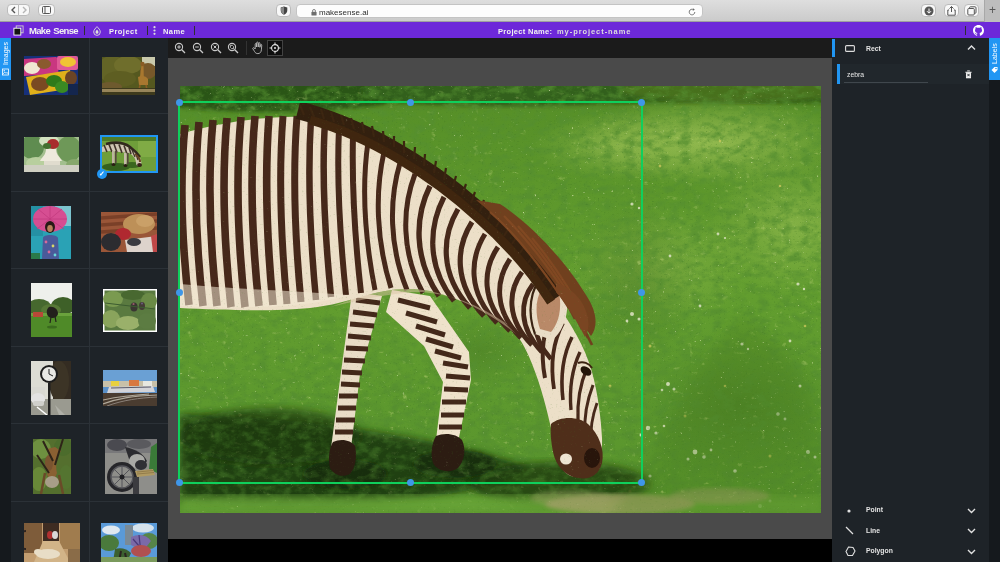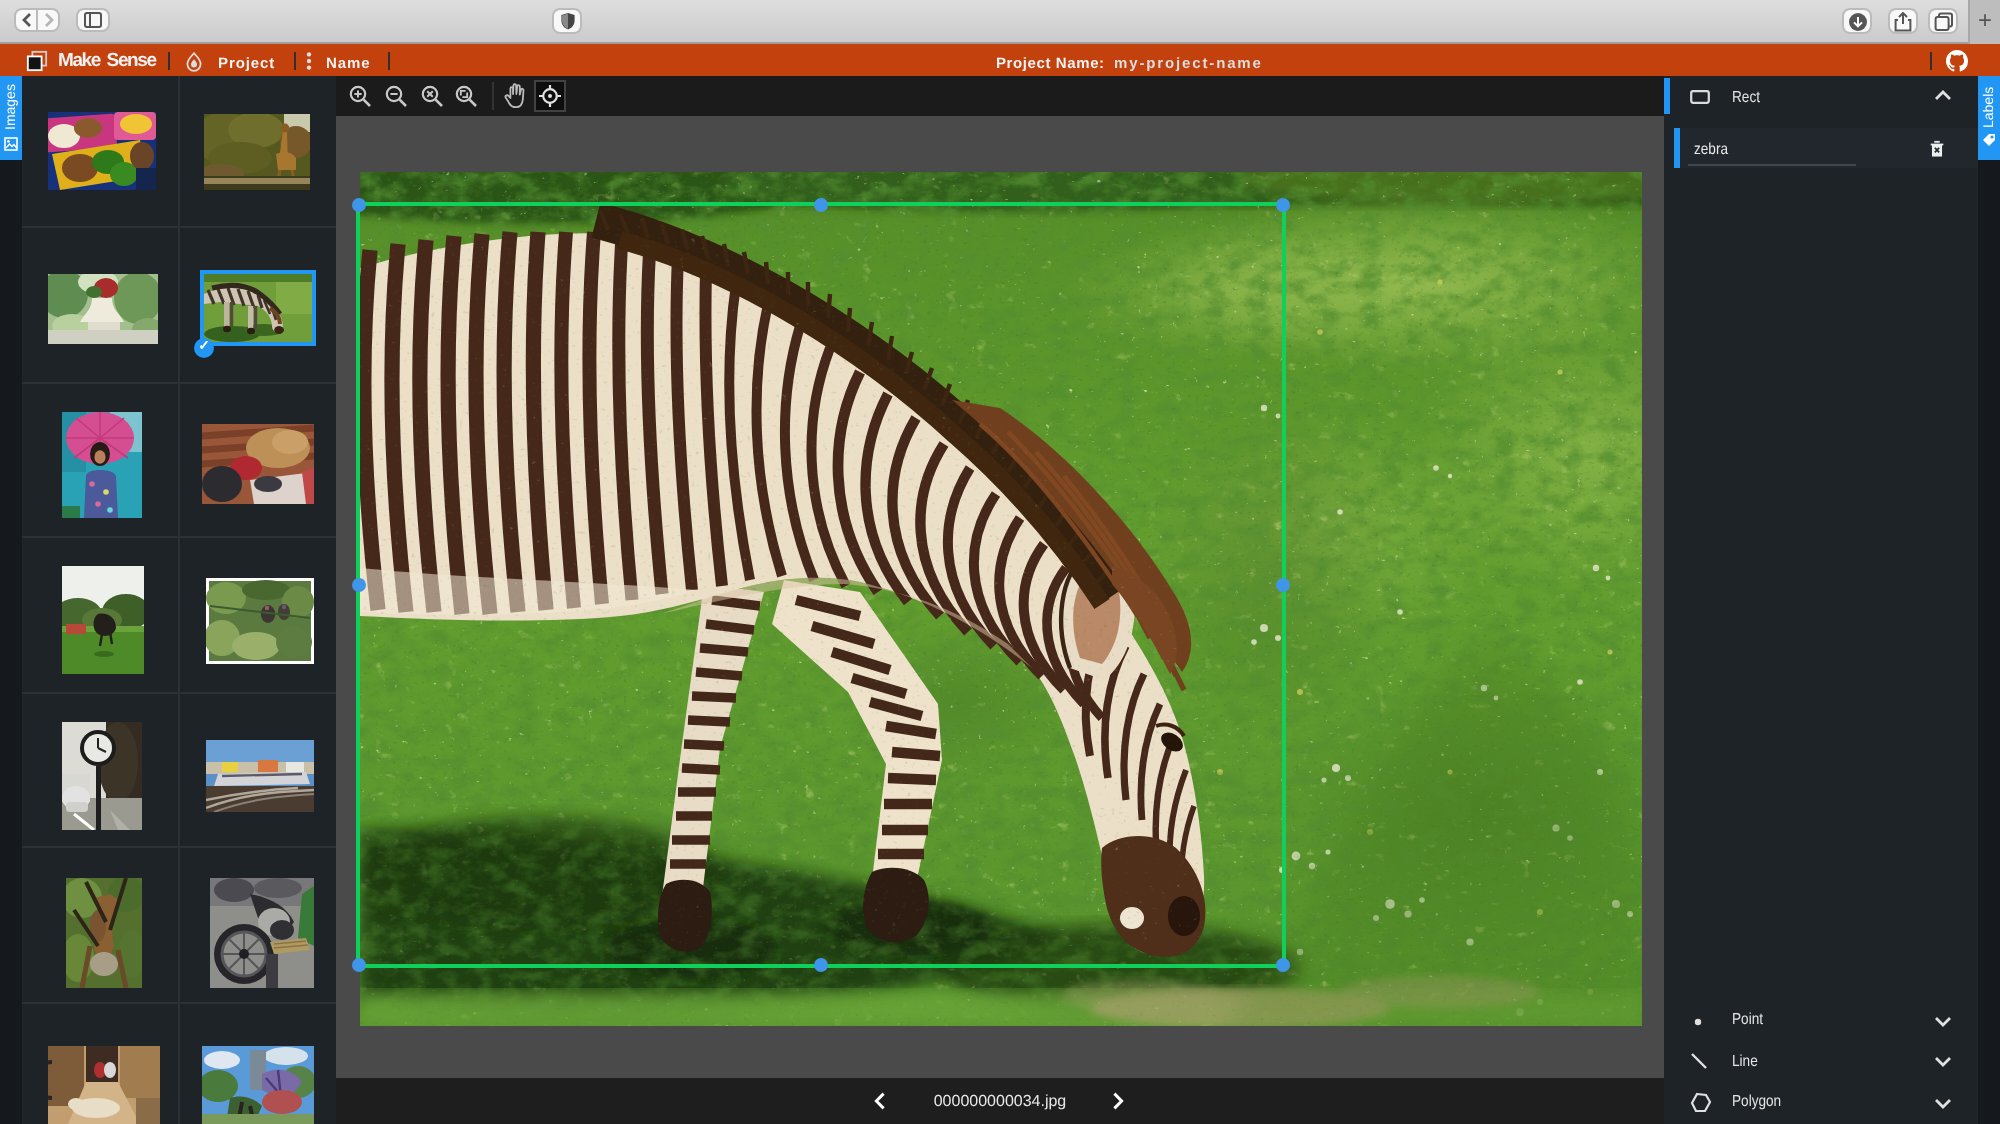--- a/index.html
+++ b/index.html
@@ -11,21 +11,21 @@
 
 
 #chrome { left:0; top:0; width:1000px; height:22px;
   background:linear-gradient(#dedede,#cbcbcb); border-bottom:1px solid #9f9f9f; }
 .cbtn { position:absolute; background:#f8f8f8; border:1px solid #bbb; border-radius:4px;
   color:#5a5a5a; display:flex; align-items:center; justify-content:center; }
 #urlbar { position:absolute; left:296px; top:4px; width:407px; height:14px; background:#fdfdfd;
   border:1px solid #c4c4c4; border-radius:4px; color:#2e2e2e; font-size:8px; }
 
 
-#navbar { left:0; top:22px; width:1000px; height:16px; background:#c2410c; color:#fff; }
+#navbar { left:0; top:22px; width:1000px; height:16px; background:#6d28d9; color:#fff; }
 .nvtext { position:absolute; font-size:10px; color:#f2f2f2; }
 
 
 #gutterL { left:0; top:38px; width:11px; height:524px; background:#15191d; }
 #leftbar { left:11px; top:38px; width:157px; height:524px; background:#1e2328; }
 .hsep { position:absolute; left:0; width:157px; height:1px; background:#2b3137; }
 .vsep { position:absolute; left:78px; top:0; width:1px; height:524px; background:#2b3137; }
 .thumb { position:absolute; overflow:hidden; }
 .badge { position:absolute; width:10px; height:10px; border-radius:50%; background:#2196f3;
   color:#fff; font-size:7px; line-height:10px; text-align:center; font-weight:bold; }
@@ -37,21 +37,21 @@
   color:#e8e8e8; }
 #gutterR { left:989px; top:38px; width:11px; height:524px; background:#15191d; }
 #rightbar { left:832px; top:38px; width:157px; height:524px; background:#1e2328; }
 
 #photo { position:absolute; left:180px; top:86px; width:641px; height:427px; }
 #bbox { position:absolute; left:178px; top:101px; width:465px; height:383px;
   border:2px solid #0fd05c; }
 .dot { position:absolute; width:7px; height:7px; border-radius:50%; background:#3f96e8; }
 
 .rowicon { position:absolute; left:845px; }
-.rowtxt { position:absolute; left:866px; font-size:8px; color:#e4e4e4; }
+.rowtxt { position:absolute; left:866px; font-size:8px; color:#e4e4e4;font-weight:bold; }
 .chev { position:absolute; left:967px; }
 </style>
 </head>
 <body>
 <div id="app">
 
   <div id="chrome" class="abs">
     <div class="cbtn" style="left:7px;top:4px;width:12px;height:12px;border-radius:4px 0 0 4px;">
       <svg width="7" height="8" viewBox="0 0 7 8">
           <path d="M5,1 L2,4 L5,7" stroke="#555" stroke-width="1.4" fill="none"></path>
@@ -65,20 +65,31 @@
     <div class="cbtn" style="left:38px;top:4px;width:17px;height:12px;">
       <svg width="9" height="8" viewBox="0 0 9 8">
           <rect x="0.5" y="0.5" width="8" height="7" rx="1" stroke="#555" fill="none"></rect>
           <line x1="3" y1="0.5" x2="3" y2="7.5" stroke="#555"></line>
         </svg>
     </div>
     <div class="cbtn" style="left:276px;top:4px;width:15px;height:13px;">
       <svg width="8" height="9" viewBox="0 0 8 9">
           <path d="M4,0.5 L7.3,1.5 L7.3,4 C7.3,6.5 6,8 4,8.7 C2,8 0.7,6.5 0.7,4 L0.7,1.5 Z" fill="#444"></path>
           <path d="M4,0.8 L4,8.4 C2.2,7.7 1,6.3 1,4 L1,1.7 Z" fill="#888"></path>
+        </svg>
+    </div>
+    <div id="urlbar">
+      <svg style="position:absolute;left:14px;top:4px;" width="6" height="7" viewBox="0 0 7 8">
+          <rect x="0.5" y="3.2" width="6" height="4.4" rx="0.8" fill="#6e6e6e"></rect>
+          <path d="M1.8,3.2 L1.8,2.2 A1.7,1.7 0 0 1 5.2,2.2 L5.2,3.2" stroke="#6e6e6e" stroke-width="1" fill="none"></path>
+        </svg>
+      <span style="position:absolute;left:22px;top:3px;color:#2e2e2e;">makesense.ai</span>
+      <svg style="position:absolute;right:6px;top:3px;" width="8" height="8" viewBox="0 0 10 10">
+          <path d="M8.5,5 A3.5,3.5 0 1 1 6.9,2.1" stroke="#666" stroke-width="1.1" fill="none"></path>
+          <path d="M6.3,0.3 L8.6,2.3 L5.9,3.5 Z" fill="#666"></path>
         </svg>
     </div>
     <div class="cbtn" style="left:921px;top:4px;width:15px;height:13px;">
       <svg width="10" height="10" viewBox="0 0 10 10">
           <circle cx="5" cy="5" r="4.5" fill="#555"></circle>
           <path d="M5,2.5 L5,7 M3,5.2 L5,7.2 L7,5.2" stroke="#fff" fill="none"></path>
         </svg>
     </div>
     <div class="cbtn" style="left:944px;top:4px;width:15px;height:13px;">
       <svg width="9" height="10" viewBox="0 0 9 10">
@@ -653,29 +664,20 @@
   <div id="bbox" class="abs"></div>
   <div class="dot" style="left:176px;top:99px;"></div>
   <div class="dot" style="left:407px;top:99px;"></div>
   <div class="dot" style="left:638px;top:99px;"></div>
   <div class="dot" style="left:176px;top:289px;"></div>
   <div class="dot" style="left:638px;top:289px;"></div>
   <div class="dot" style="left:176px;top:479px;"></div>
   <div class="dot" style="left:407px;top:479px;"></div>
   <div class="dot" style="left:638px;top:479px;"></div>
 
-  <div id="bottombar" class="abs">
-    <svg style="position:absolute;left:269px;top:7px;" width="6" height="9" viewBox="0 0 6 9">
-        <path d="M4.8,0.8 L1.2,4.5 L4.8,8.2" stroke="#fff" stroke-width="1.5" fill="none"></path>
-      </svg>
-    <div style="position:absolute;left:252px;top:7px;width:160px;text-align:center;font-size:8px;">000000000034.jpg</div>
-    <svg style="position:absolute;left:388px;top:7px;" width="6" height="9" viewBox="0 0 6 9">
-        <path d="M1.2,0.8 L4.8,4.5 L1.2,8.2" stroke="#fff" stroke-width="1.5" fill="none"></path>
-      </svg>
-  </div>
 
   <div id="rightbar" class="abs"></div>
   <div class="abs" style="left:832px;top:39px;width:3px;height:18px;background:#2196f3;"></div>
   <svg class="abs" style="left:845px;top:45px;" width="10" height="7" viewBox="0 0 10 7">
       <rect x="0.6" y="0.6" width="8.8" height="5.8" rx="1" stroke="#dcdcdc" stroke-width="1.1" fill="none"></rect>
     </svg>
   <span class="rowtxt" style="top:44px;"><span class="cond">Rect</span></span>
   <svg class="chev" style="top:45px;" width="9" height="6" viewBox="0 0 9 6">
       <path d="M1,4.5 L4.5,1 L8,4.5" stroke="#e0e0e0" stroke-width="1.4" fill="none"></path>
     </svg>

